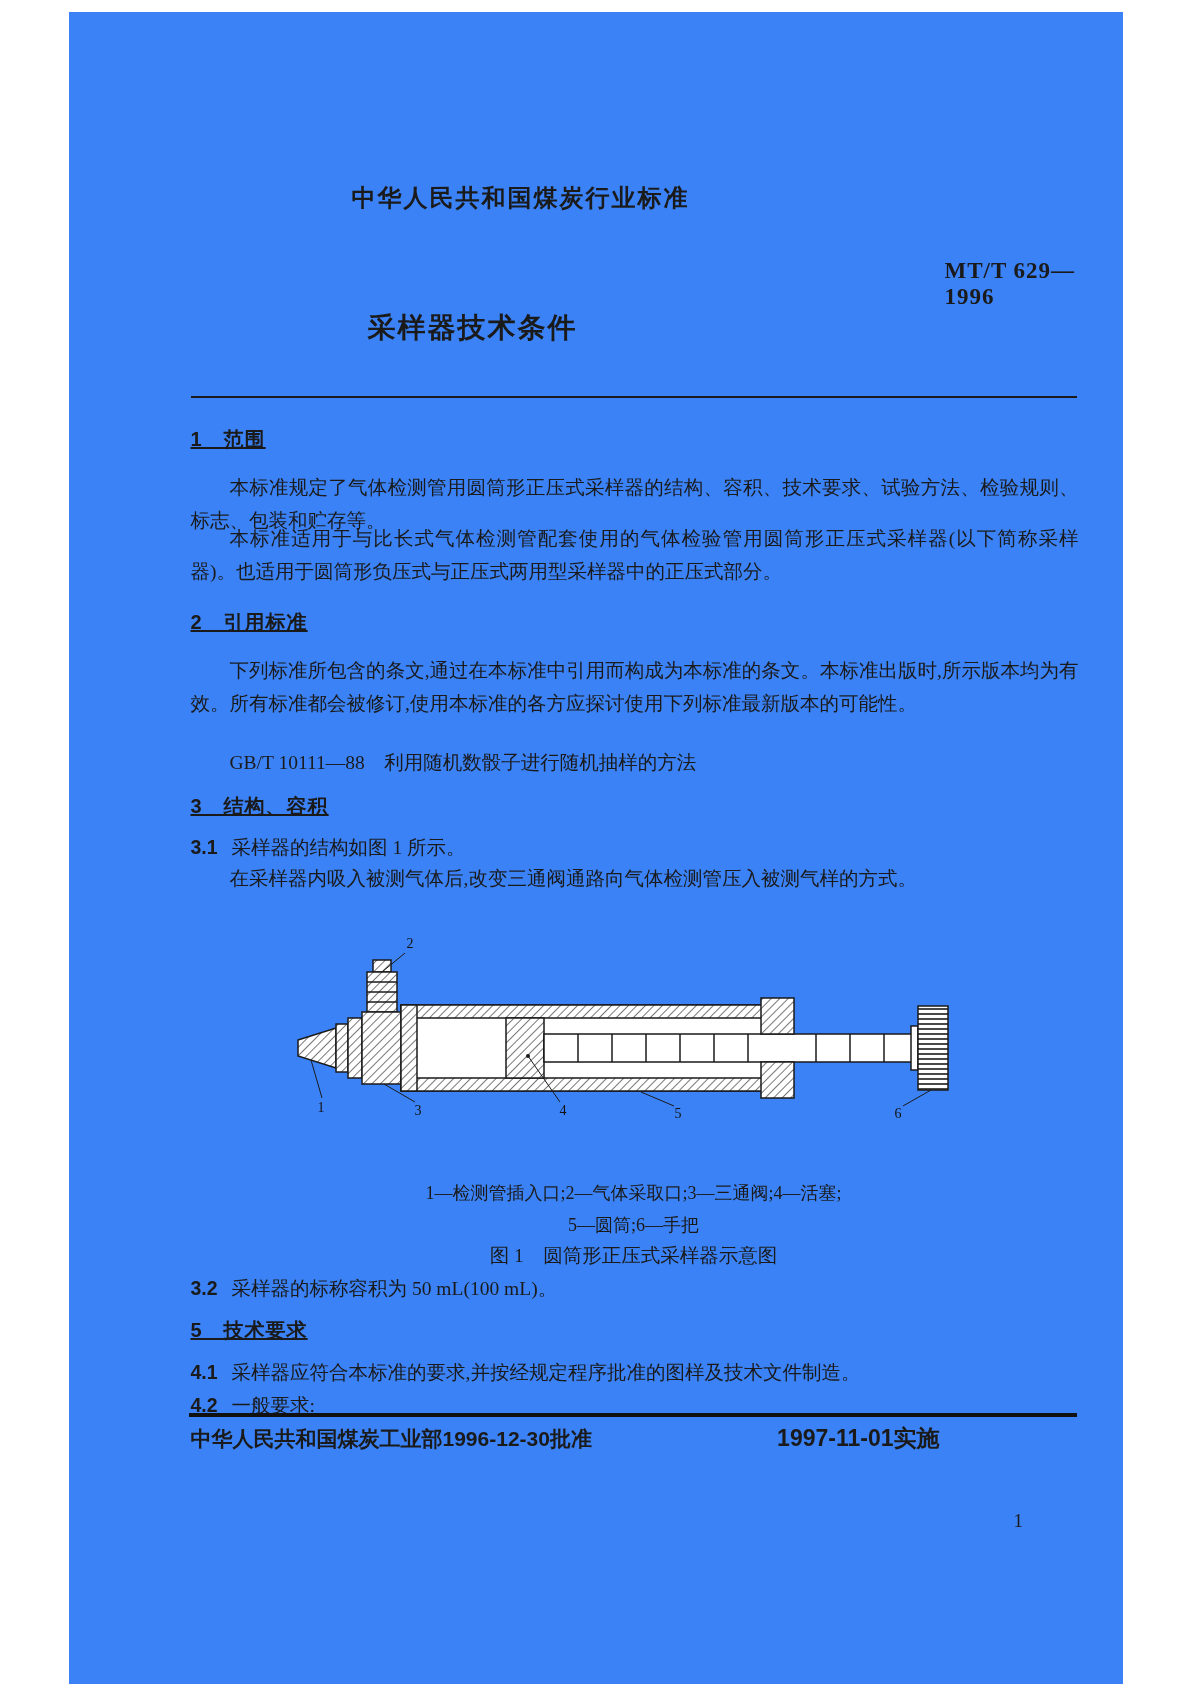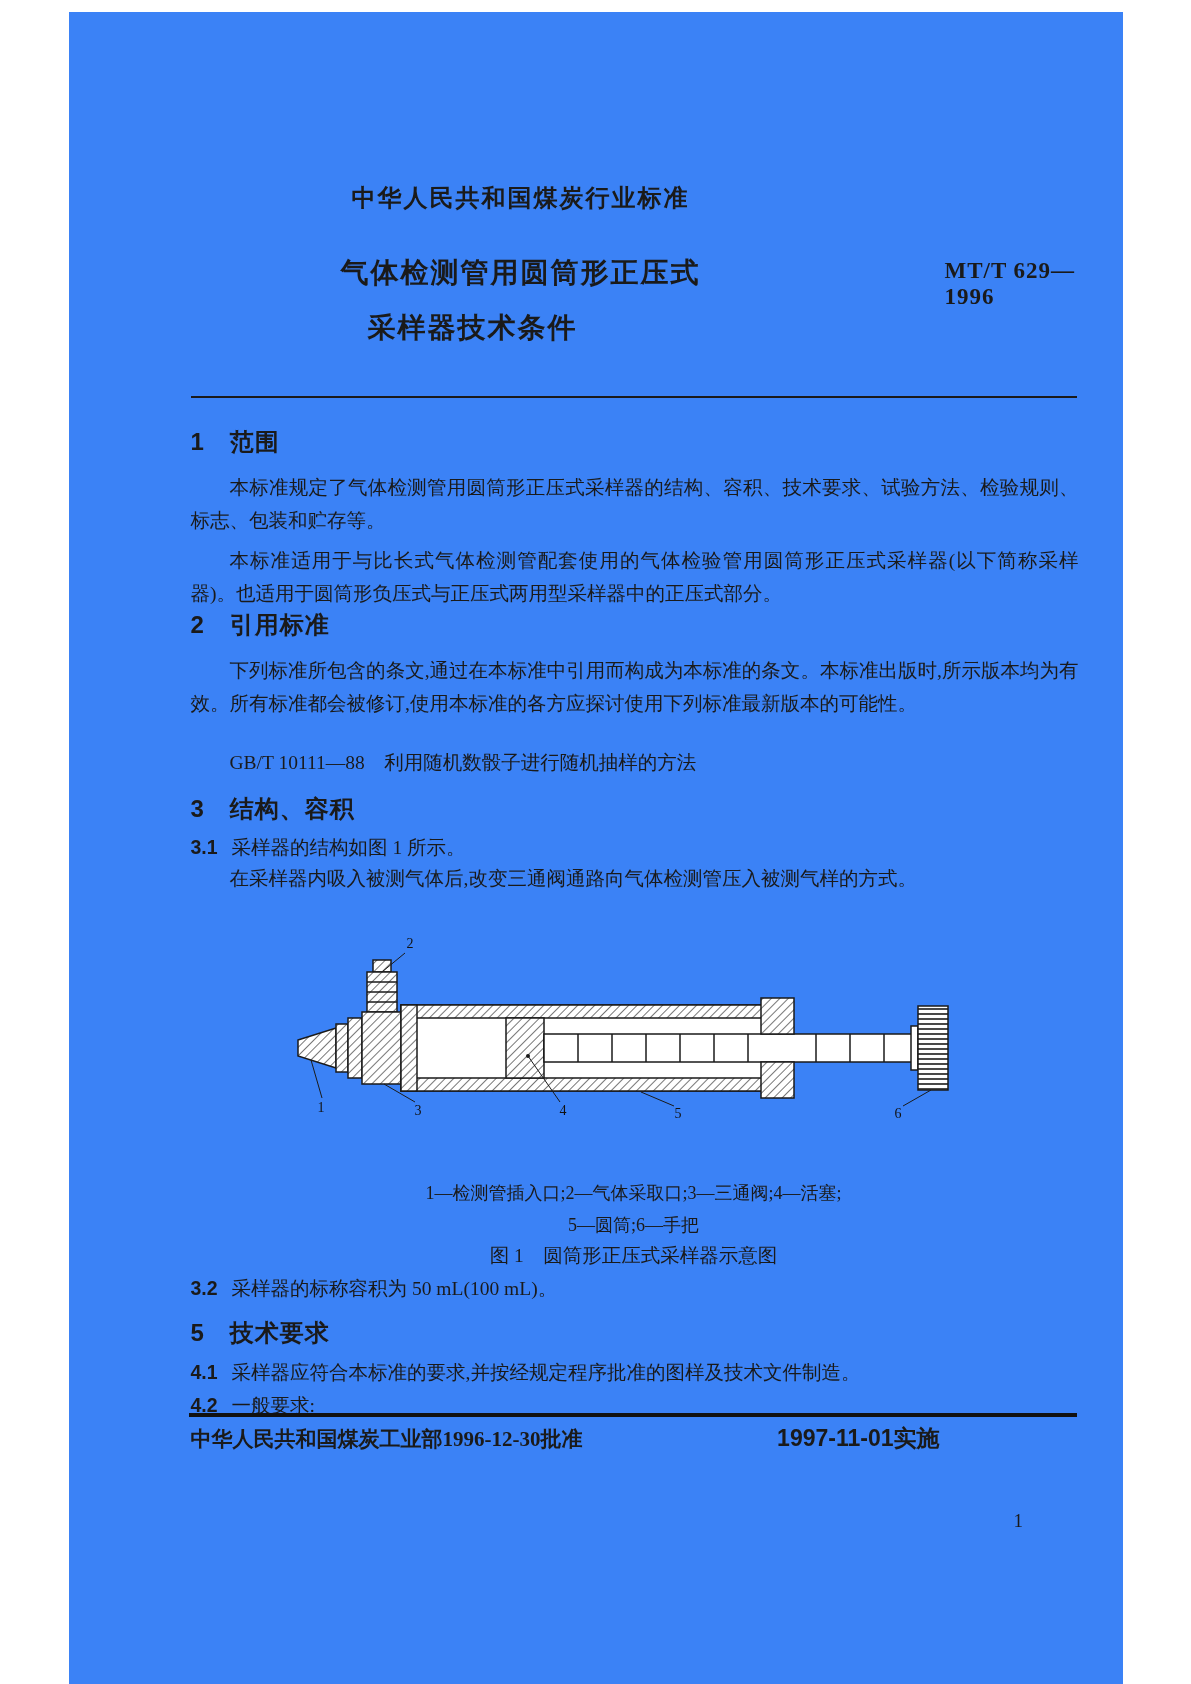--- a/index.html
+++ b/index.html
@@ -22,21 +22,21 @@
   .t2 { left:299px; top:297px; }
   .std-code {
     position:absolute; left:876px; top:246px;
     font-family:"Liberation Serif", serif; font-weight:bold;
     font-size:23px; letter-spacing:1px;
   }
   .hr-top { position:absolute; left:122px; top:384px; width:886px; height:2px; background:#1a1a1a; }
   .sec-h {
     position:absolute; left:122px;
     font-family:"Liberation Sans", sans-serif; font-weight:bold;
-    font-size:24px; letter-spacing:1px;
+    font-size:20px; letter-spacing:1px;text-decoration:underline;
   }
   .body-p {
     position:absolute; left:122px; width:888px;
     font-size:19.5px; line-height:33px; text-align:justify;
     font-family:"Liberation Serif", serif;
   }
   .ind { text-indent:2em; }
   .clause .cnum {
     font-family:"Liberation Sans", sans-serif; font-weight:bold;
     margin-right:14px;
@@ -46,43 +46,42 @@
     position:absolute; left:122px; width:886px; text-align:center;
     font-size:18px; line-height:30px;
   }
   .fig-title {
     position:absolute; left:122px; width:886px; text-align:center;
     font-size:19.5px;
   }
   .hr-footer { position:absolute; left:120px; top:1401px; width:888px; height:4px; background:#111; }
   .footer-left {
     position:absolute; left:122px; top:1413px;
-    font-family:Liberation Serif, serif; font-weight:bold; font-size:21px;
+    font-family:Liberation Sans, sans-serif; font-weight:bold; font-size:21px;
   }
   .footer-right {
     position:absolute; right:183px; top:1411px;
     font-family:"Liberation Sans", sans-serif; font-weight:bold; font-size:23px;
   }
   .page-num { position:absolute; left:945px; top:1498px; font-size:19px; }
   svg text { font-family:"Liberation Serif", serif; font-size:14px; fill:#111; }
 </style>
 </head>
 <body>
 
 <div class="page">
 
   <div class="org-line">中华人民共和国煤炭行业标准</div>
-  <div class="doc-title t1">气体检测管用圆筒形正压式</div>
   <div class="doc-title t2">采样器技术条件</div>
   <div class="std-code">MT/T 629—1996</div>
   <div class="hr-top"></div>
 
   <h2 class="sec-h" style="top:414px">1　范围</h2>
   <p class="body-p ind" style="top:459px">本标准规定了气体检测管用圆筒形正压式采样器的结构、容积、技术要求、试验方法、检验规则、标志、包装和贮存等。</p>
-  <p class="body-p ind" style="top:532px">本标准适用于与比长式气体检测管配套使用的气体检验管用圆筒形正压式采样器(以下简称采样器)。也适用于圆筒形负压式与正压式两用型采样器中的正压式部分。</p>
+  <p class="body-p ind" style="top:510px">本标准适用于与比长式气体检测管配套使用的气体检验管用圆筒形正压式采样器(以下简称采样器)。也适用于圆筒形负压式与正压式两用型采样器中的正压式部分。</p>
 
   <h2 class="sec-h" style="top:597px">2　引用标准</h2>
   <p class="body-p ind" style="top:642px">下列标准所包含的条文,通过在本标准中引用而构成为本标准的条文。本标准出版时,所示版本均为有效。所有标准都会被修订,使用本标准的各方应探讨使用下列标准最新版本的可能性。</p>
   <p class="body-p ind" style="top:734px">GB/T 10111—88　利用随机数骰子进行随机抽样的方法</p>
 
   <h2 class="sec-h" style="top:781px">3　结构、容积</h2>
   <p class="body-p clause" style="top:819px"><span class="cnum">3.1</span><span>采样器的结构如图 1 所示。</span></p>
   <p class="body-p ind" style="top:850px">在采样器内吸入被测气体后,改变三通阀通路向气体检测管压入被测气样的方式。</p>
 
   <div class="fig-wrap">

